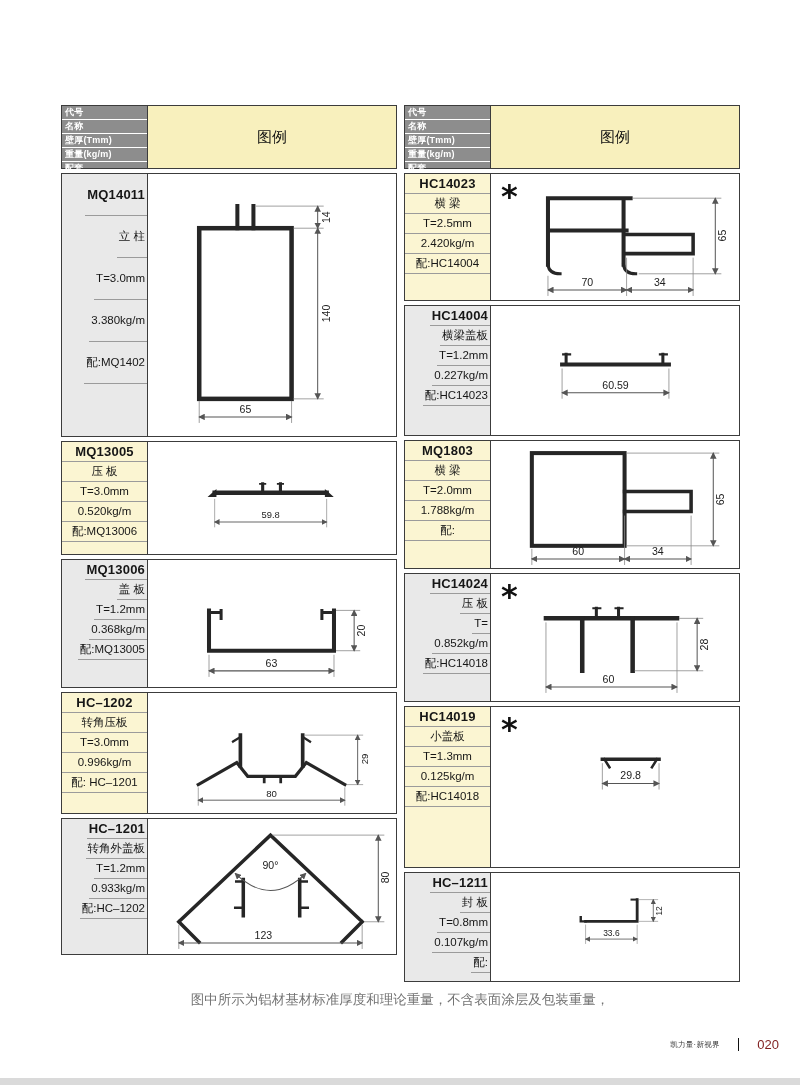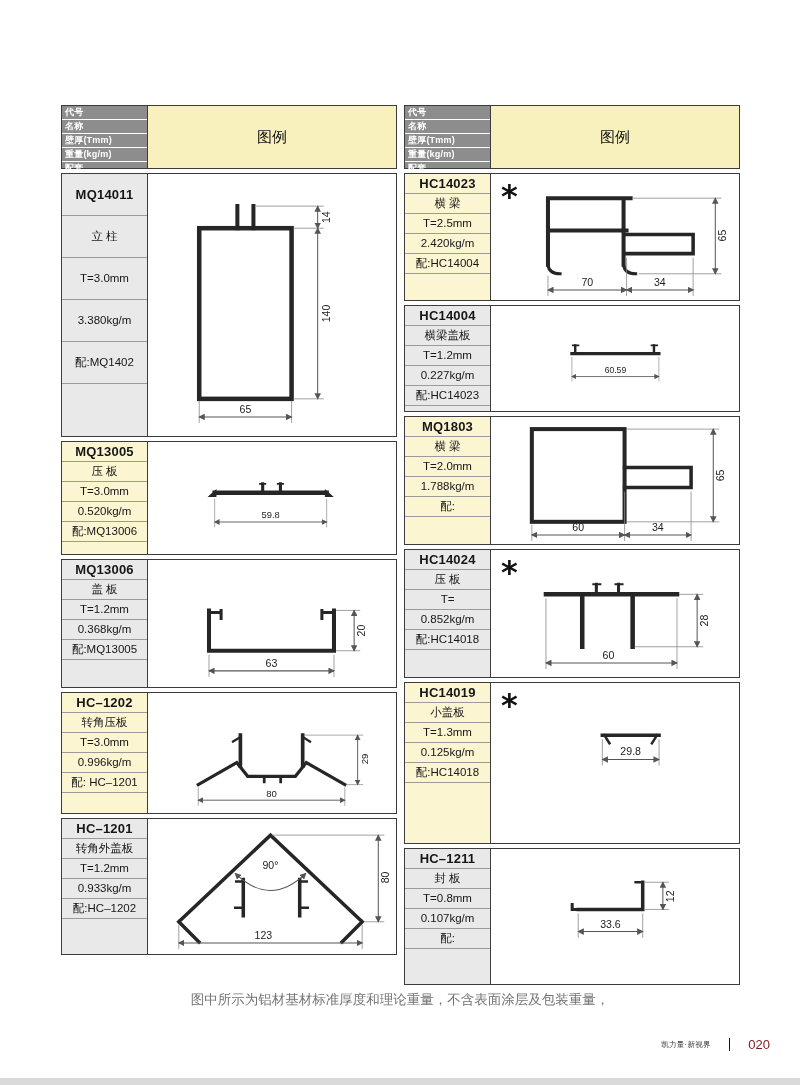--- a/index.html
+++ b/index.html
@@ -6,21 +6,21 @@
   html,body { background:#ffffff; }
   body { width:800px; height:1085px; position:relative; font-family:"Liberation Sans",sans-serif; overflow:hidden; }
   .page { position:absolute; inset:0; background:#fff; }
 
   .tcol { position:absolute; width:336px; top:105px; }
   #left-col  { left:61px; }
   #right-col { left:404px; }
 
   .block { display:flex; border:1.5px solid #3c3c3c; margin-bottom:4px; background:#fff; }
   .spec { width:86px; flex:none; border-right:1.5px solid #3c3c3c; display:flex; flex-direction:column; }
-  .spec.gray   { background:#e9e9e9; }
+  .spec.gray   { background:#e9e9e9;align-items:flex-end; }
   .spec.yellow { background:#fbf5d2; }
   .cell { flex:none; height:20px; display:flex; align-items:center; justify-content:center;
           border-bottom:1px solid #9b9b9b; font-size:11.5px; color:#161616; text-align:center; line-height:1.05; padding:0 2px; }
   .cell.code { font-weight:700; font-size:13px; letter-spacing:.2px; }
   .tall .cell { height:42px; }
   .filler { flex:1; }
   .diag { flex:1; position:relative; background:#fff; overflow:hidden; }
   .diag svg { position:absolute; left:0; top:0; width:100%; height:100%; }
   .ast { position:absolute; left:10px; top:6px; font-size:32px; font-weight:700; color:#111;
          font-family:"DejaVu Sans",sans-serif; line-height:1; }
@@ -36,21 +36,21 @@
 
   
   .p  { fill:none; stroke:#262626; stroke-linecap:square; }
   .pf { fill:#262626; stroke:none; }
   .d  { stroke:#555; stroke-width:1; fill:none; }
   .e  { stroke:#8a8a8a; stroke-width:0.8; fill:none; }
   .t  { font-size:10.5px; fill:#222; font-family:"Liberation Sans",sans-serif; }
 
   .note { position:absolute; top:989px; left:0; width:800px; text-align:center;
           font-size:13.5px; font-weight:500; color:#737373; line-height:21px; }
-  .pagefoot { position:absolute; top:1037px; right:30px; display:flex; align-items:center; gap:18px; }
+  .pagefoot { position:absolute; top:1037px; right:21px; display:flex; align-items:center; gap:18px; }
   .brand { font-size:7.5px; color:#3a3a3a; letter-spacing:.3px; }
   .pf-divider { width:1.5px; height:13px; background:#111; }
   .pnum { font-size:13px; font-weight:400; color:#7f1d1d; }
   .bottom-strip { position:absolute; left:0; bottom:0; width:800px; height:7px; background:#dadada; }
 </style>
 </head>
 <body>
 
 <svg width="0" height="0" style="position:absolute">
   <defs>
@@ -225,21 +225,21 @@
           <path class="d" marker-start="url(#ar)" marker-end="url(#ar)" d="M222,24 V99"></path>
           <path class="d" marker-start="url(#ar)" marker-end="url(#ar)" d="M56,115 H134"></path>
           <path class="d" marker-start="url(#ar)" marker-end="url(#ar)" d="M134,115 H200"></path>
           <text class="t" text-anchor="middle" transform="rotate(-90 233 61)" x="233" y="61">65</text>
           <text class="t" text-anchor="middle" x="95" y="111">70</text>
           <text class="t" text-anchor="middle" x="167" y="111">34</text>
         </svg>
       </div>
     </div>
 
-    <div class="block" style="height:107px">
+    <div class="block" style="height:131px">
       <div class="spec gray">
         <div class="cell code">HC14004</div>
         <div class="cell">横梁盖板</div>
         <div class="cell">T=1.2mm</div>
         <div class="cell">0.227kg/m</div>
         <div class="cell">配:HC14023</div>
         <div class="filler"></div>
       </div>
       <div class="diag">
         <svg viewBox="0 0 245 128">
@@ -316,21 +316,21 @@
         <svg viewBox="0 0 245 131">
           <path class="p" stroke-width="3.5" d="M110,38 H166"></path>
           <path class="p" stroke-width="2.5" d="M112,38 l5,8 M164,38 l-5,8"></path>
           <path class="e" d="M110,42 V68 M166,42 V68"></path>
           <path class="d" marker-start="url(#ar)" marker-end="url(#ar)" d="M110,62 H166"></path>
           <text class="t" text-anchor="middle" x="138" y="58">29.8</text>
         </svg>
       </div>
     </div>
 
-    <div class="block" style="height:137px">
+    <div class="block" style="height:110px">
       <div class="spec gray">
         <div class="cell code">HC–1211</div>
         <div class="cell">封 板</div>
         <div class="cell">T=0.8mm</div>
         <div class="cell">0.107kg/m</div>
         <div class="cell">配:</div>
         <div class="filler"></div>
       </div>
       <div class="diag">
         <svg viewBox="0 0 245 134">

